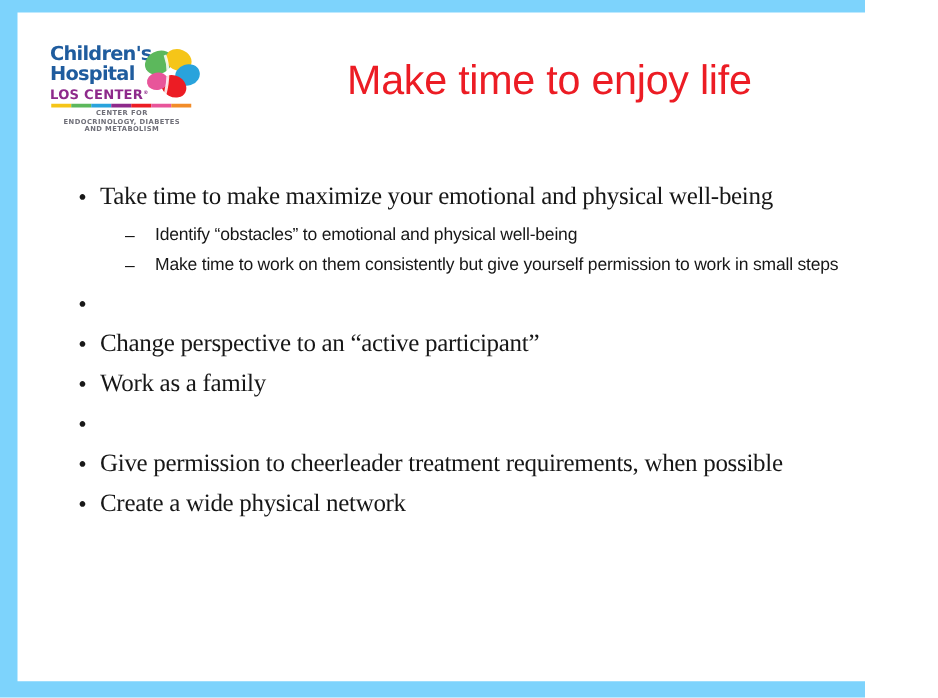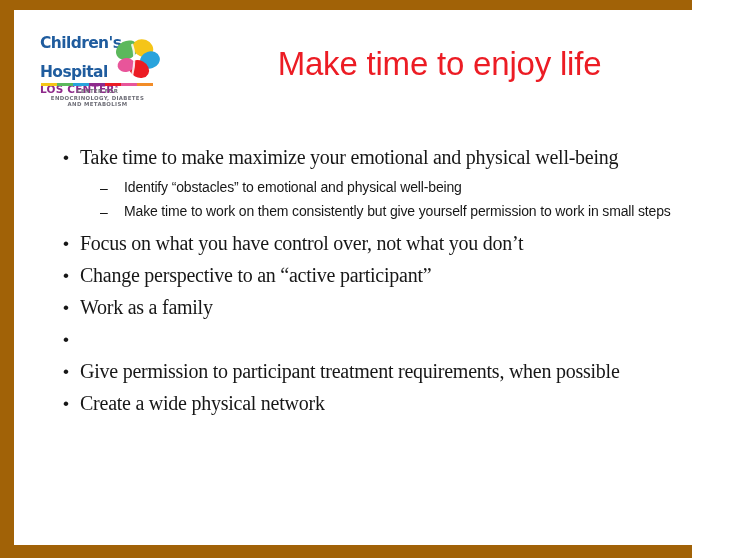--- a/index.html
+++ b/index.html
@@ -14,21 +14,21 @@
     font-family: "Liberation Sans", sans-serif;
   }
 
   
   #slide-frame {
     position: absolute;
     left: 0;
     top: 0;
     width: 692px;
     height: 558px;
-    background: #a16207;
+    background: #7dd3fc;
     box-sizing: border-box;
   }
 
   
   #slide-canvas {
     position: absolute;
     left: 14px;
     top: 10px;
     width: 722px;
     height: 535px;
@@ -52,21 +52,21 @@
   }
   .logo-line-1, .logo-line-2 {
     font-family: "DejaVu Sans", sans-serif;
     font-weight: bold;
     color: #1f5c9e;
     font-size: 15.5px;
     line-height: 15px;
     letter-spacing: -0.6px;
     white-space: nowrap;
   }
-  .logo-line-2 { margin-top: 14px; }
+  .logo-line-2 { margin-top: 1px; }
   .logo-line-3 {
     font-family: "DejaVu Sans", sans-serif;
     font-weight: bold;
     color: #8e2a8b;
     font-size: 10.5px;
     line-height: 11px;
     letter-spacing: 0.2px;
     margin-top: 1px;
     white-space: nowrap;
   }
@@ -246,36 +246,35 @@
             <span class="bullet-marker">–</span>
             <span class="bullet-text">Identify “obstacles” to emotional and physical well-being</span>
           </div>
           <div class="bullet-row bullet-l2">
             <span class="bullet-marker">–</span>
             <span class="bullet-text">Make time to work on them consistently but give yourself permission to work in small steps</span>
           </div>
         </div>
         <div class="bullet-row bullet-l1">
           <span class="bullet-marker">•</span>
-          <span class="bullet-text">Focus on what you have control over, not what you don’t</span>
         </div>
         <div class="bullet-row bullet-l1">
           <span class="bullet-marker">•</span>
           <span class="bullet-text">Change perspective to an “active participant”</span>
         </div>
         <div class="bullet-row bullet-l1">
           <span class="bullet-marker">•</span>
           <span class="bullet-text">Work as a family</span>
         </div>
         <div class="bullet-row bullet-l1">
           <span class="bullet-marker">•</span>
         </div>
         <div class="bullet-row bullet-l1">
           <span class="bullet-marker">•</span>
-          <span class="bullet-text">Give permission to participant treatment requirements, when possible</span>
+          <span class="bullet-text">Give permission to cheerleader treatment requirements, when possible</span>
         </div>
         <div class="bullet-row bullet-l1">
           <span class="bullet-marker">•</span>
           <span class="bullet-text">Create a wide physical network</span>
         </div>
       </div>
 
   </div>
 </div>
 

